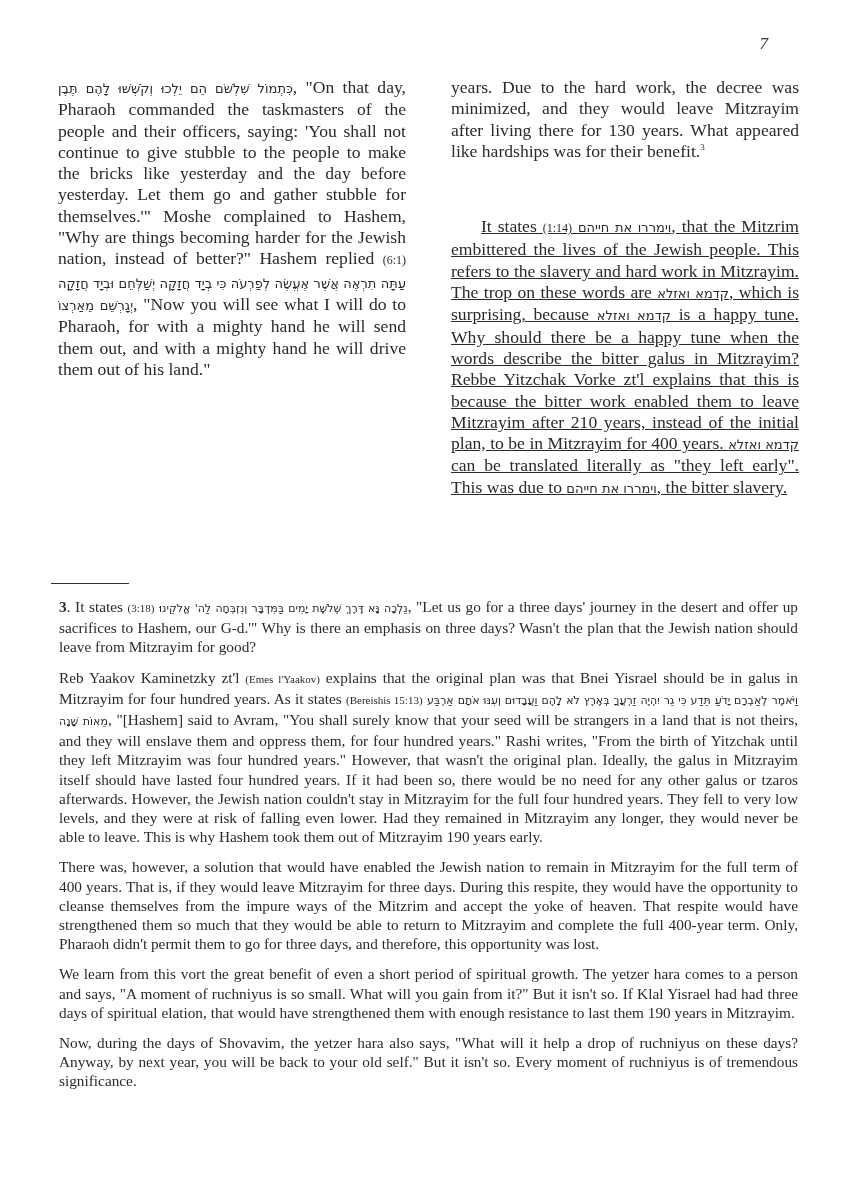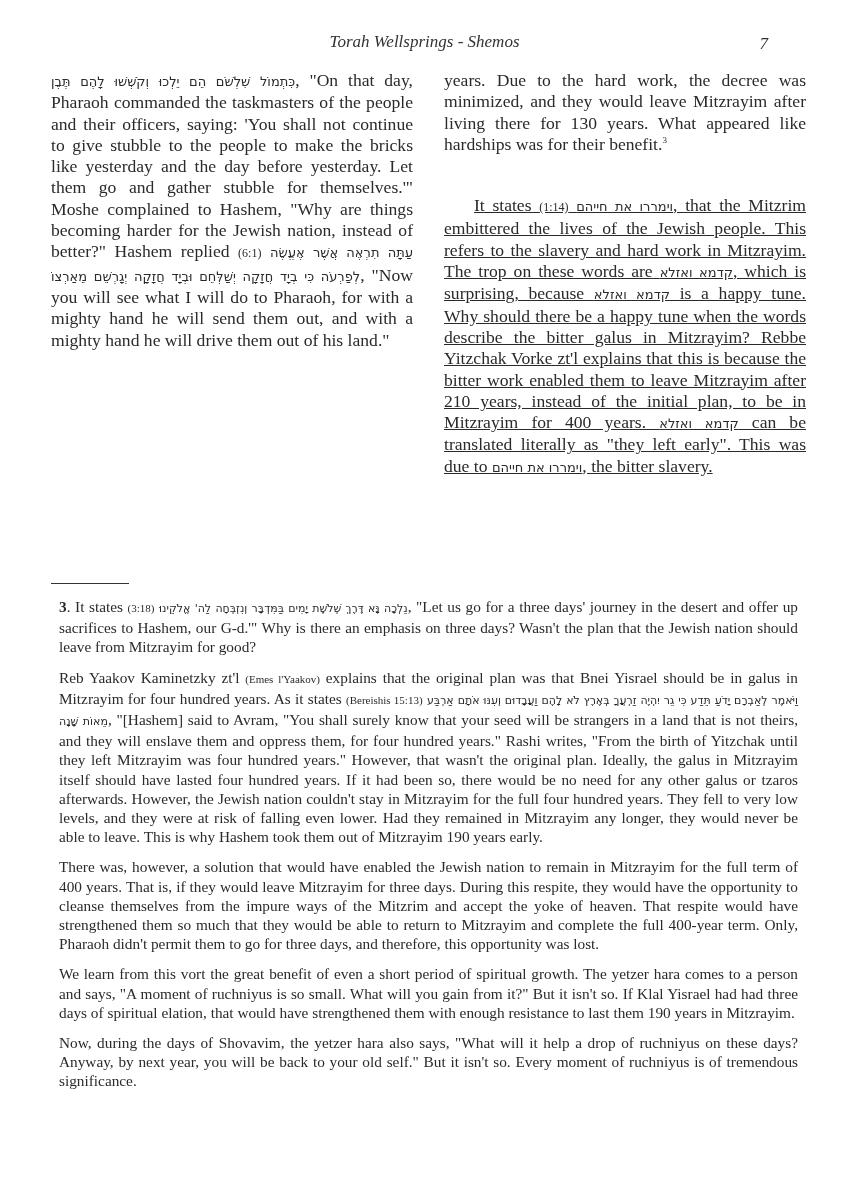--- a/index.html
+++ b/index.html
@@ -22,21 +22,21 @@
       font-size: 17px; color: #333;
     }
     .col {
       position: absolute; top: 70px; width: 362px;
       font-family: "Liberation Serif", serif;
       font-size: 17.6px; line-height: 21.3px;
       text-align: justify; color: #2a2a2a;
     }
     .col-left { left: 51px; }
     .col-right { left: 444px; }
-    .col p { margin: 0; }
+    .col p { margin: 7px; }
     .col p.indent { text-indent: 30px; text-decoration: underline; }
     .spacer { height: 34px; }
     .heb { font-family: "DejaVu Sans", sans-serif; font-size: 13px; direction: rtl; unicode-bidi: embed; }
     .cite { font-size: 12px; }
     sup { font-size: 9px; vertical-align: super; line-height: 0; }
     .fn-rule {
       position: absolute; left: 51px; top: 583px; width: 78px; height: 0;
       border-top: 1px solid #333;
     }
     .footnotes {
@@ -47,21 +47,20 @@
     }
     .footnotes p { margin: 0 0 11px 8px; }
     .footnotes .heb { font-size: 11px; }
     .footnotes .cite { font-size: 11px; }
     .fn-num { font-weight: bold; }
   </style>
 </head>
 <body>
 
 <div class="header">
-  <div class="running-title">Torah Wellsprings - Shemos</div>
   <div class="page-number">7</div>
 </div>
 
 <div class="col col-left">
   <p><span class="heb">כִּתְמוֹל שִׁלְשֹׁם הֵם יֵלְכוּ וְקֹשְׁשׁוּ לָהֶם תֶּבֶן</span><span>, "On that day, Pharaoh commanded the taskmasters of the people and their officers, saying: 'You shall not continue to give stubble to the people to make the bricks like yesterday and the day before yesterday. Let them go and gather stubble for themselves.'" Moshe complained to Hashem, "Why are things becoming harder for the Jewish nation, instead of better?" Hashem replied </span><span class="cite">(6:1)</span> <span class="heb">עַתָּה תִרְאֶה אֲשֶׁר אֶעֱשֶׂה לְפַרְעֹה כִּי בְיָד חֲזָקָה יְשַׁלְּחֵם וּבְיָד חֲזָקָה יְגָרְשֵׁם מֵאַרְצוֹ</span><span>, "Now you will see what I will do to Pharaoh, for with a mighty hand he will send them out, and with a mighty hand he will drive them out of his land."</span></p>
   <div class="spacer"></div>
 </div>
 
 <div class="col col-right">
   <p><span>years. Due to the hard work, the decree was minimized, and they would leave Mitzrayim after living there for 130 years. What appeared like hardships was for their benefit.</span><sup>3</sup></p>

